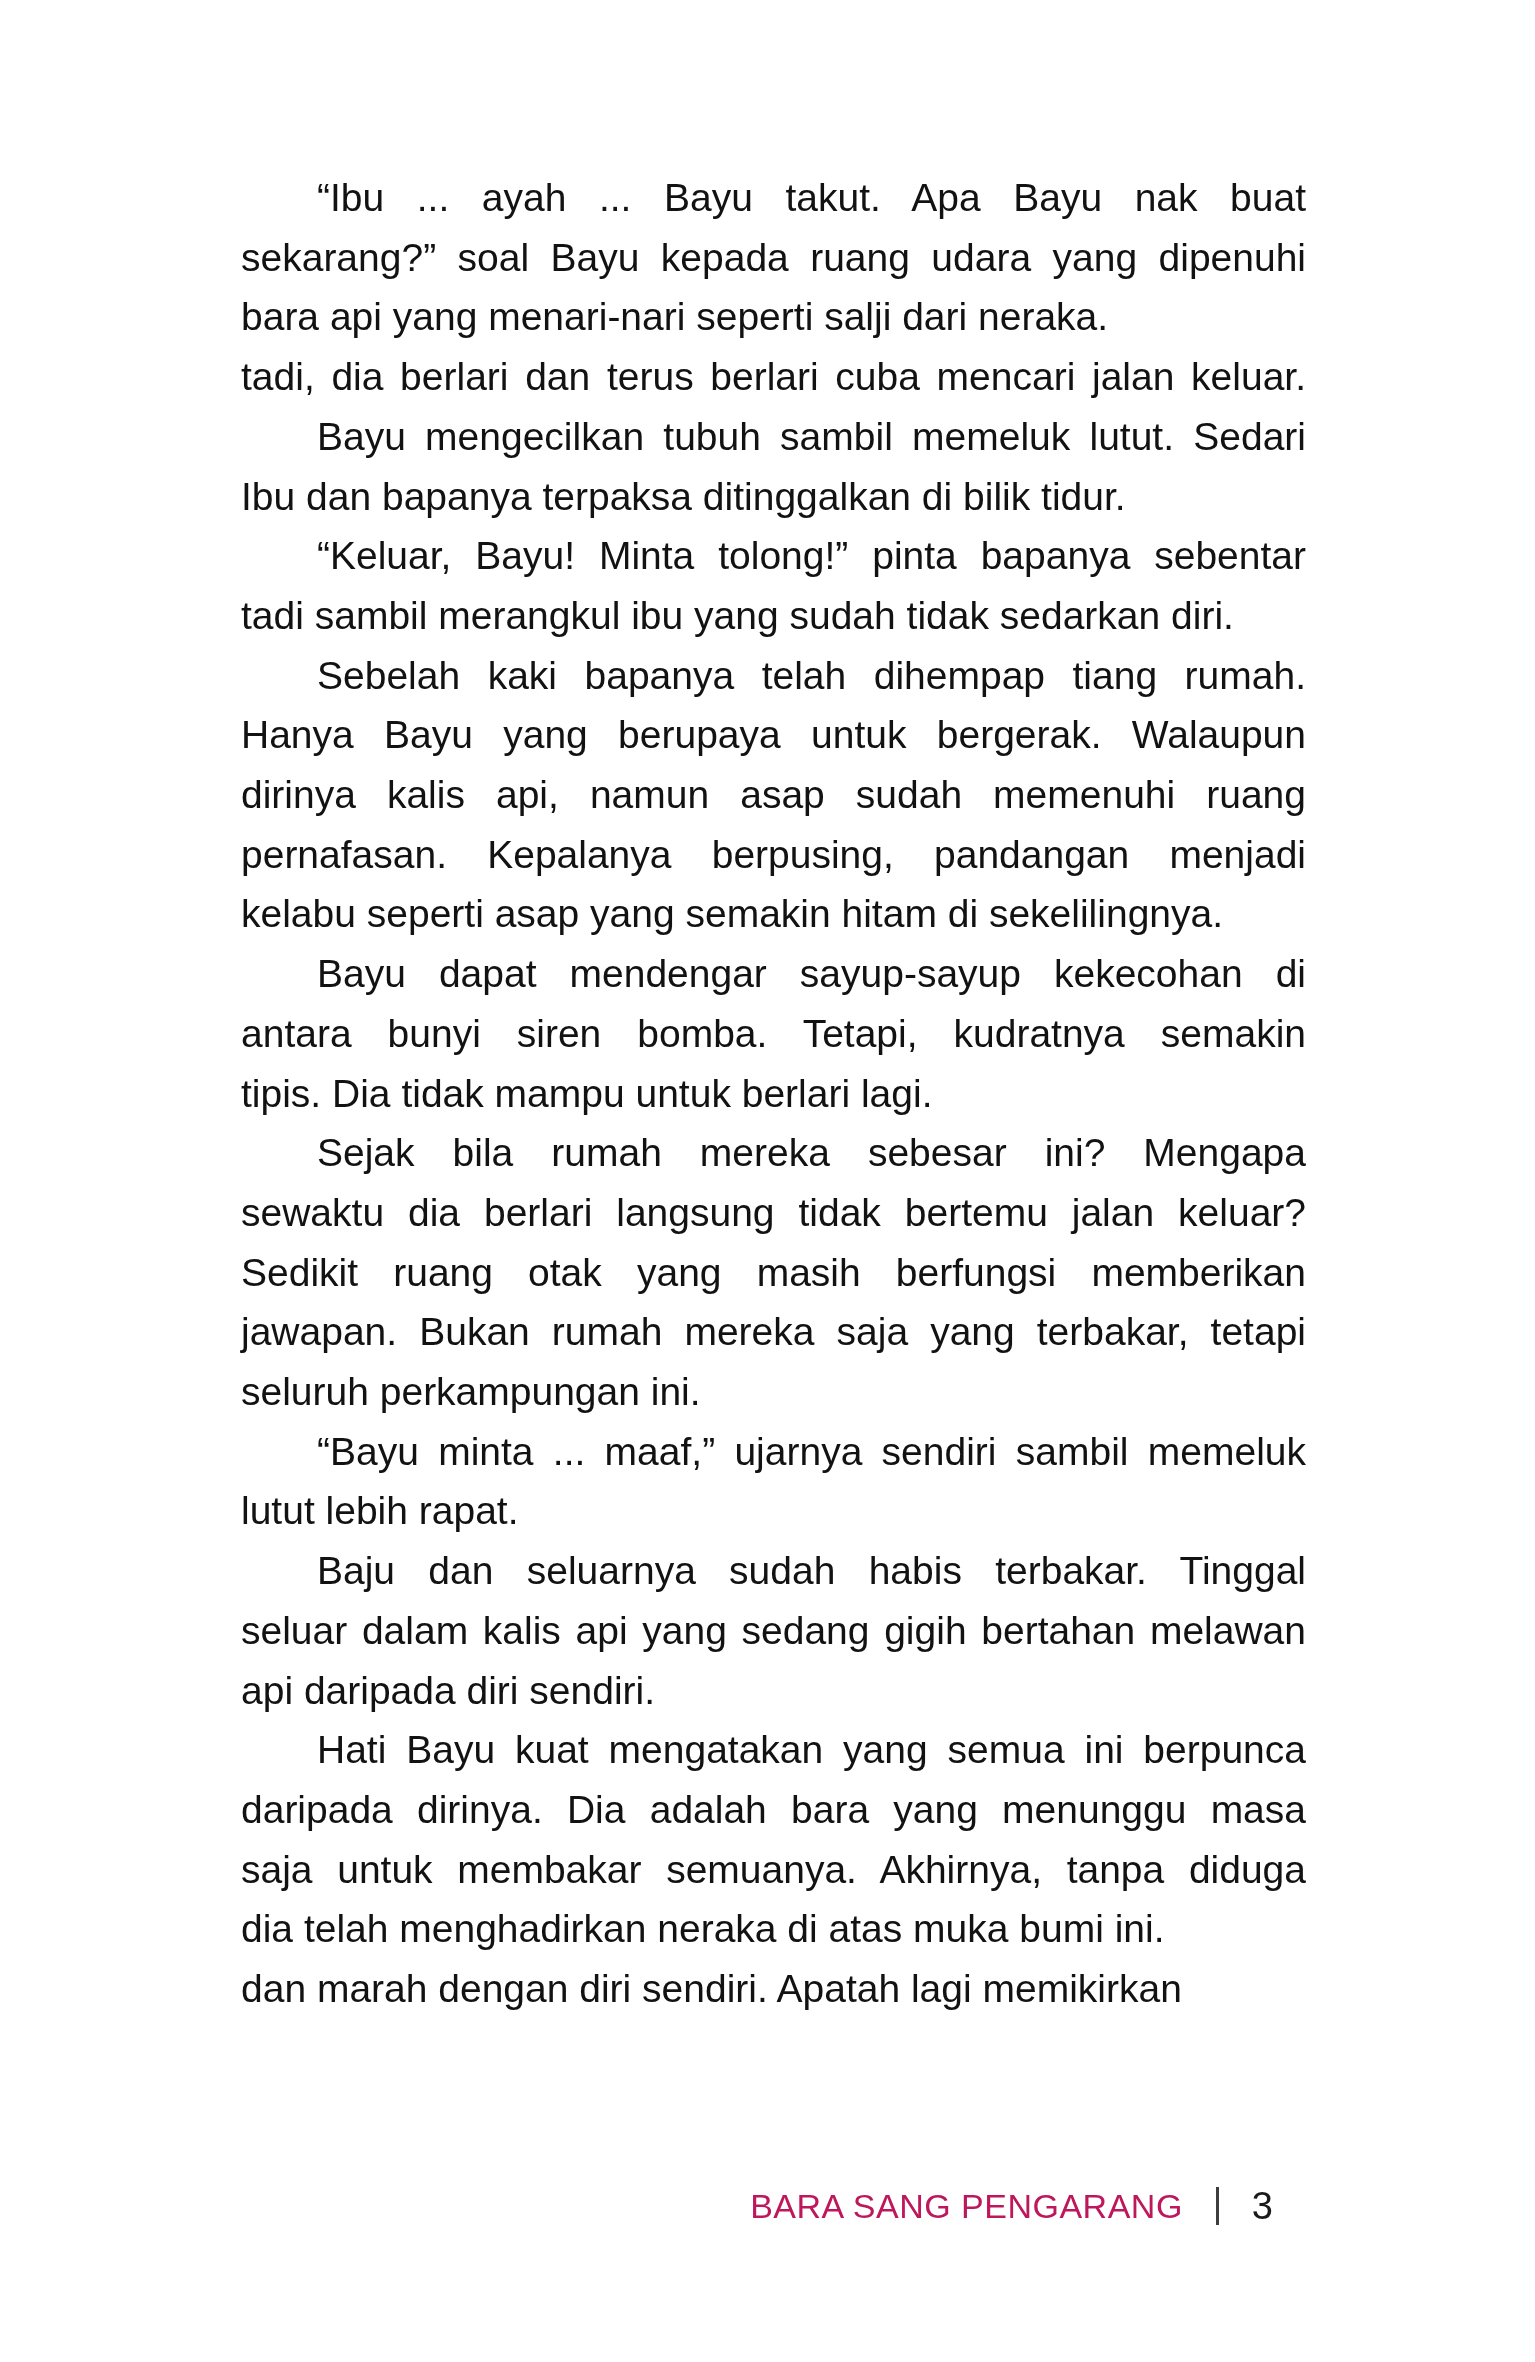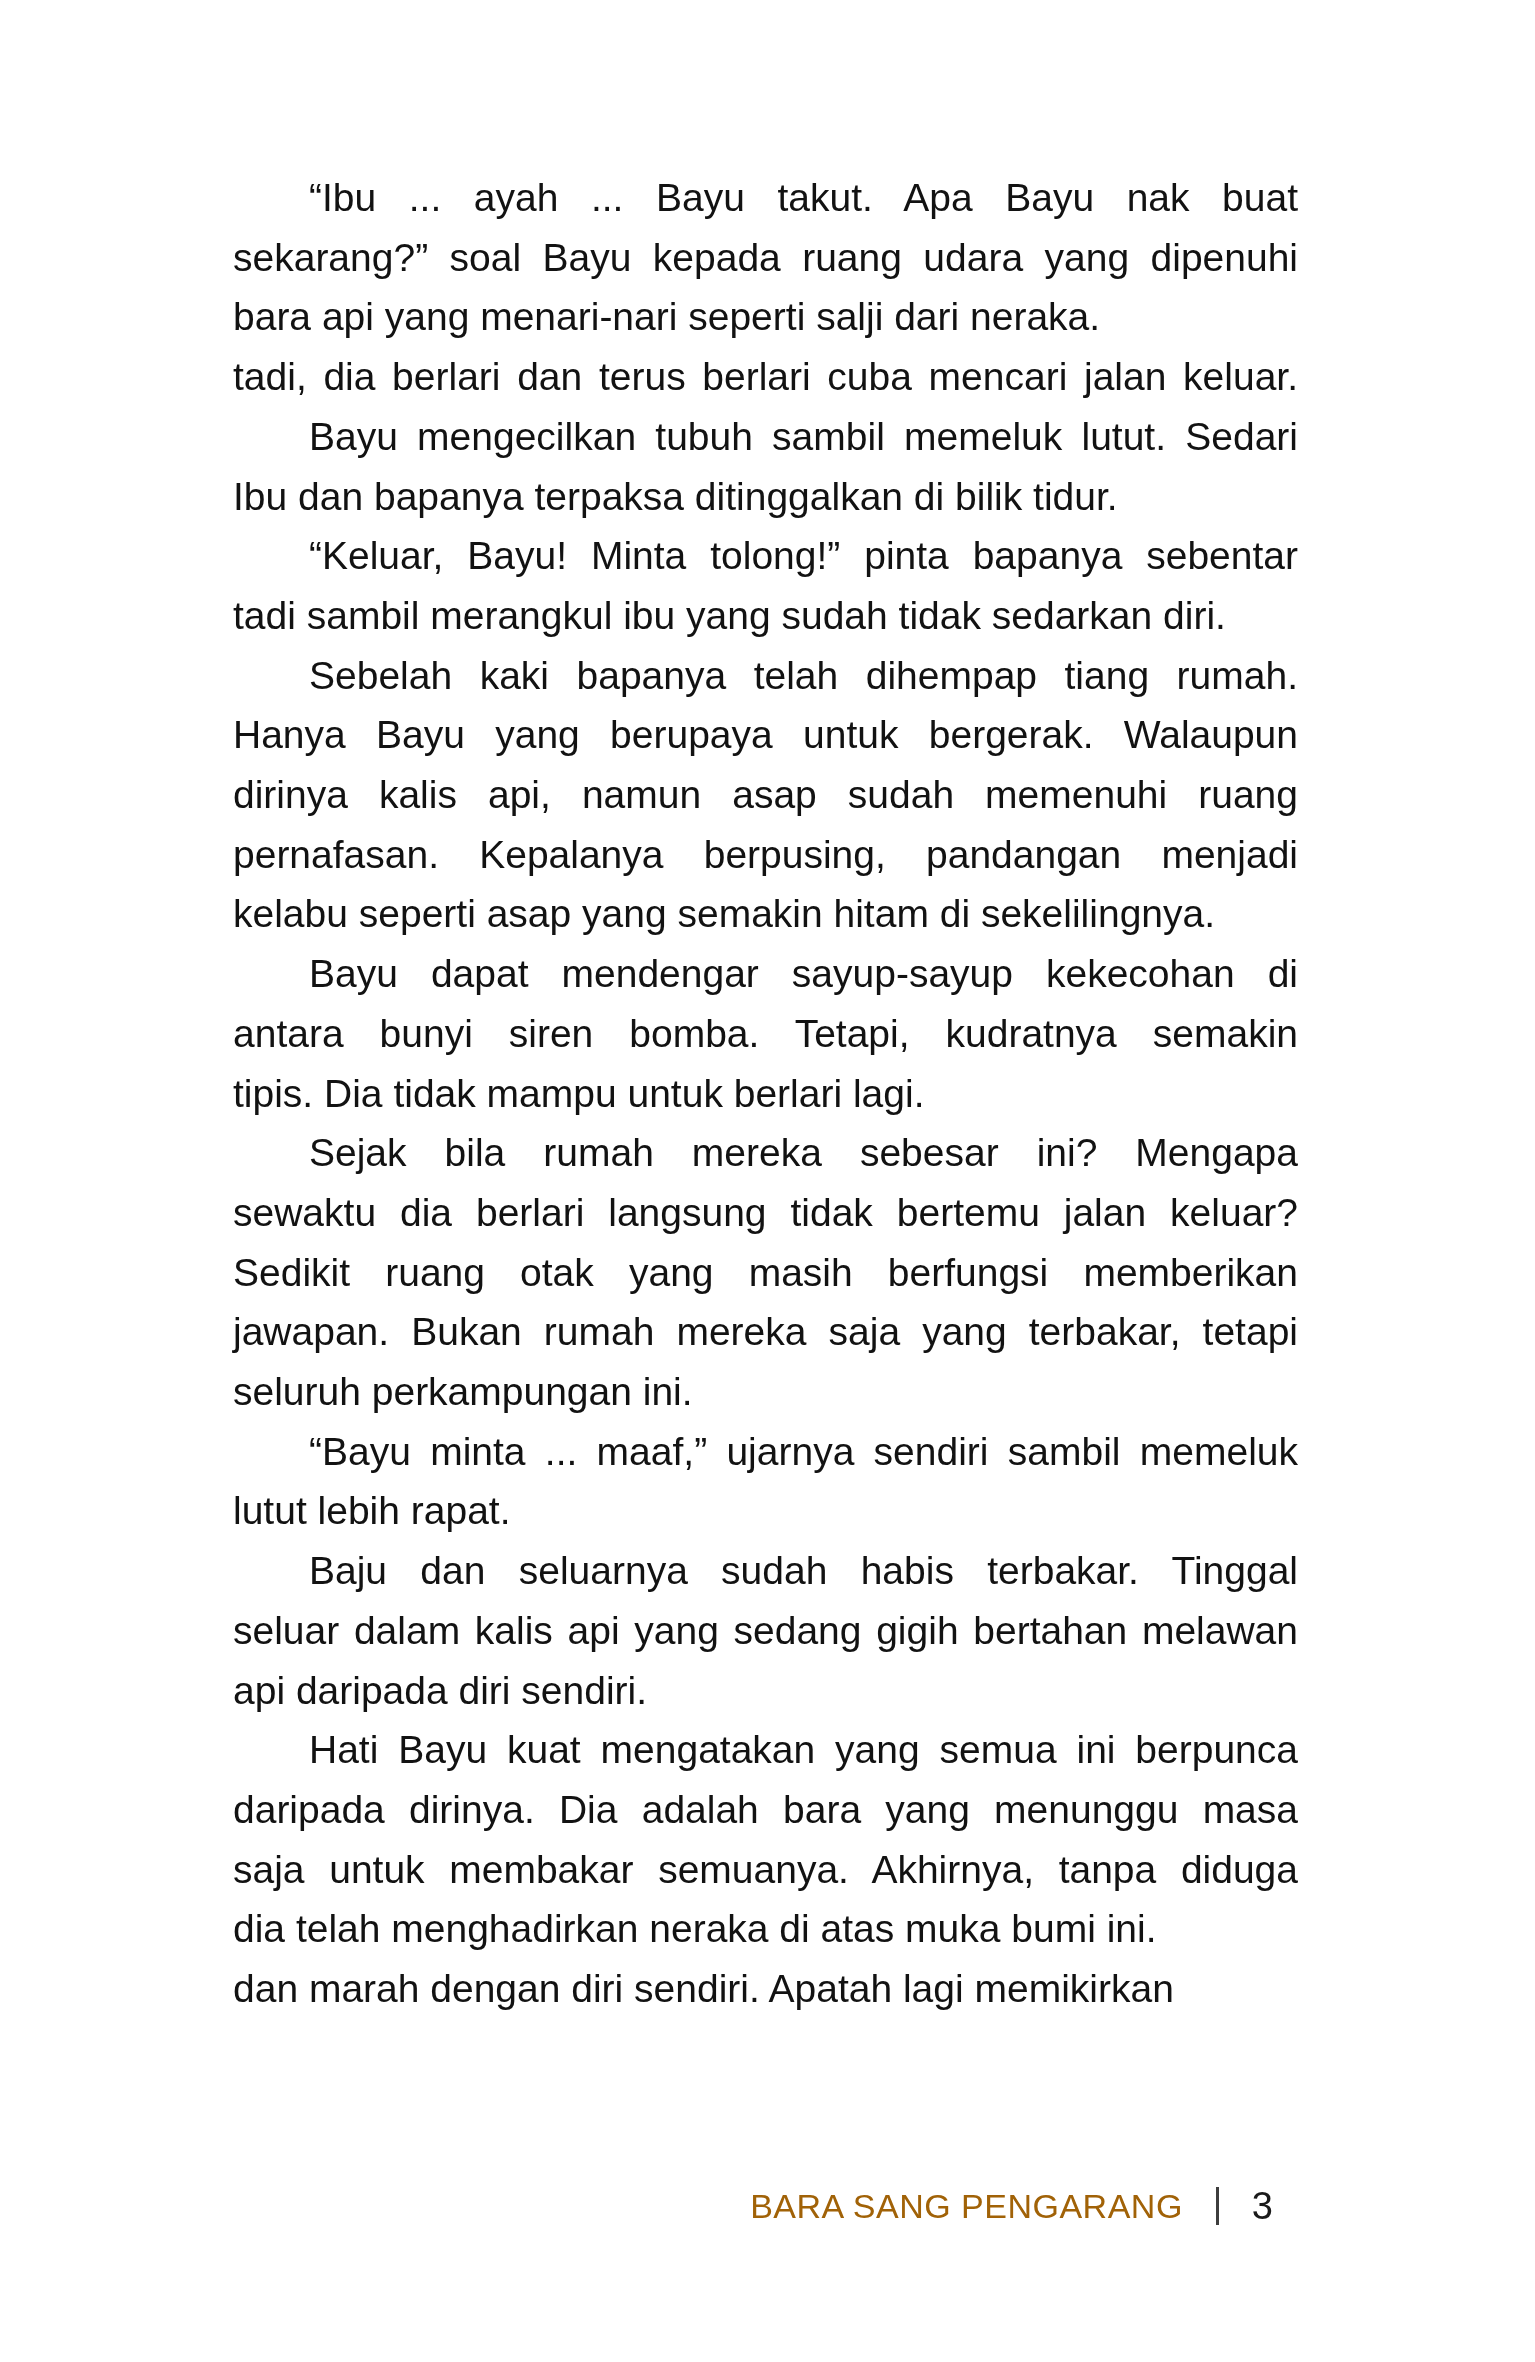--- a/index.html
+++ b/index.html
@@ -53,21 +53,21 @@
   .footer-pagenum {
     font-size: 38px;
     color: #1a1a1a;
   }
 </style>
 </head>
 <body>
 
 <div class="page" style="background: rgb(255, 255, 255);">
 
-  <main class="text-block" style="color: rgb(18, 18, 18);">
+  <main class="text-block" style="color: rgb(18, 18, 18); margin-left: 8px;">
       <p class="para">
         <span class="line first">“Ibu ... ayah ... Bayu takut. Apa Bayu nak buat</span>
         <span class="line">sekarang?” soal Bayu kepada ruang udara yang dipenuhi</span>
         <span class="line last">bara api yang menari-nari seperti salji dari neraka.</span>
       </p>
       <p class="para">
         <span class="line">tadi, dia berlari dan terus berlari cuba mencari jalan keluar.</span>
         <span class="line first">Bayu mengecilkan tubuh sambil memeluk lutut. Sedari</span>
         <span class="line last">Ibu dan bapanya terpaksa ditinggalkan di bilik tidur.</span>
       </p>
@@ -108,18 +108,18 @@
         <span class="line">daripada dirinya. Dia adalah bara yang menunggu masa</span>
         <span class="line">saja untuk membakar semuanya. Akhirnya, tanpa diduga</span>
         <span class="line last">dia telah menghadirkan neraka di atas muka bumi ini.</span>
       </p>
       <p class="para">
         <span class="line last">dan marah dengan diri sendiri. Apatah lagi memikirkan</span>
       </p>
     </main>
 
   <footer class="footer">
-    <span class="footer-title" style="color: #a16207;">BARA SANG PENGARANG</span>
+    <span class="footer-title" style="color: #be185d;">BARA SANG PENGARANG</span>
     <span class="footer-sep" style="background: rgb(61, 61, 61);"></span>
     <span class="footer-pagenum" style="color: rgb(26, 26, 26);">3</span>
   </footer>
 
 </div>
 
 </body></html>

